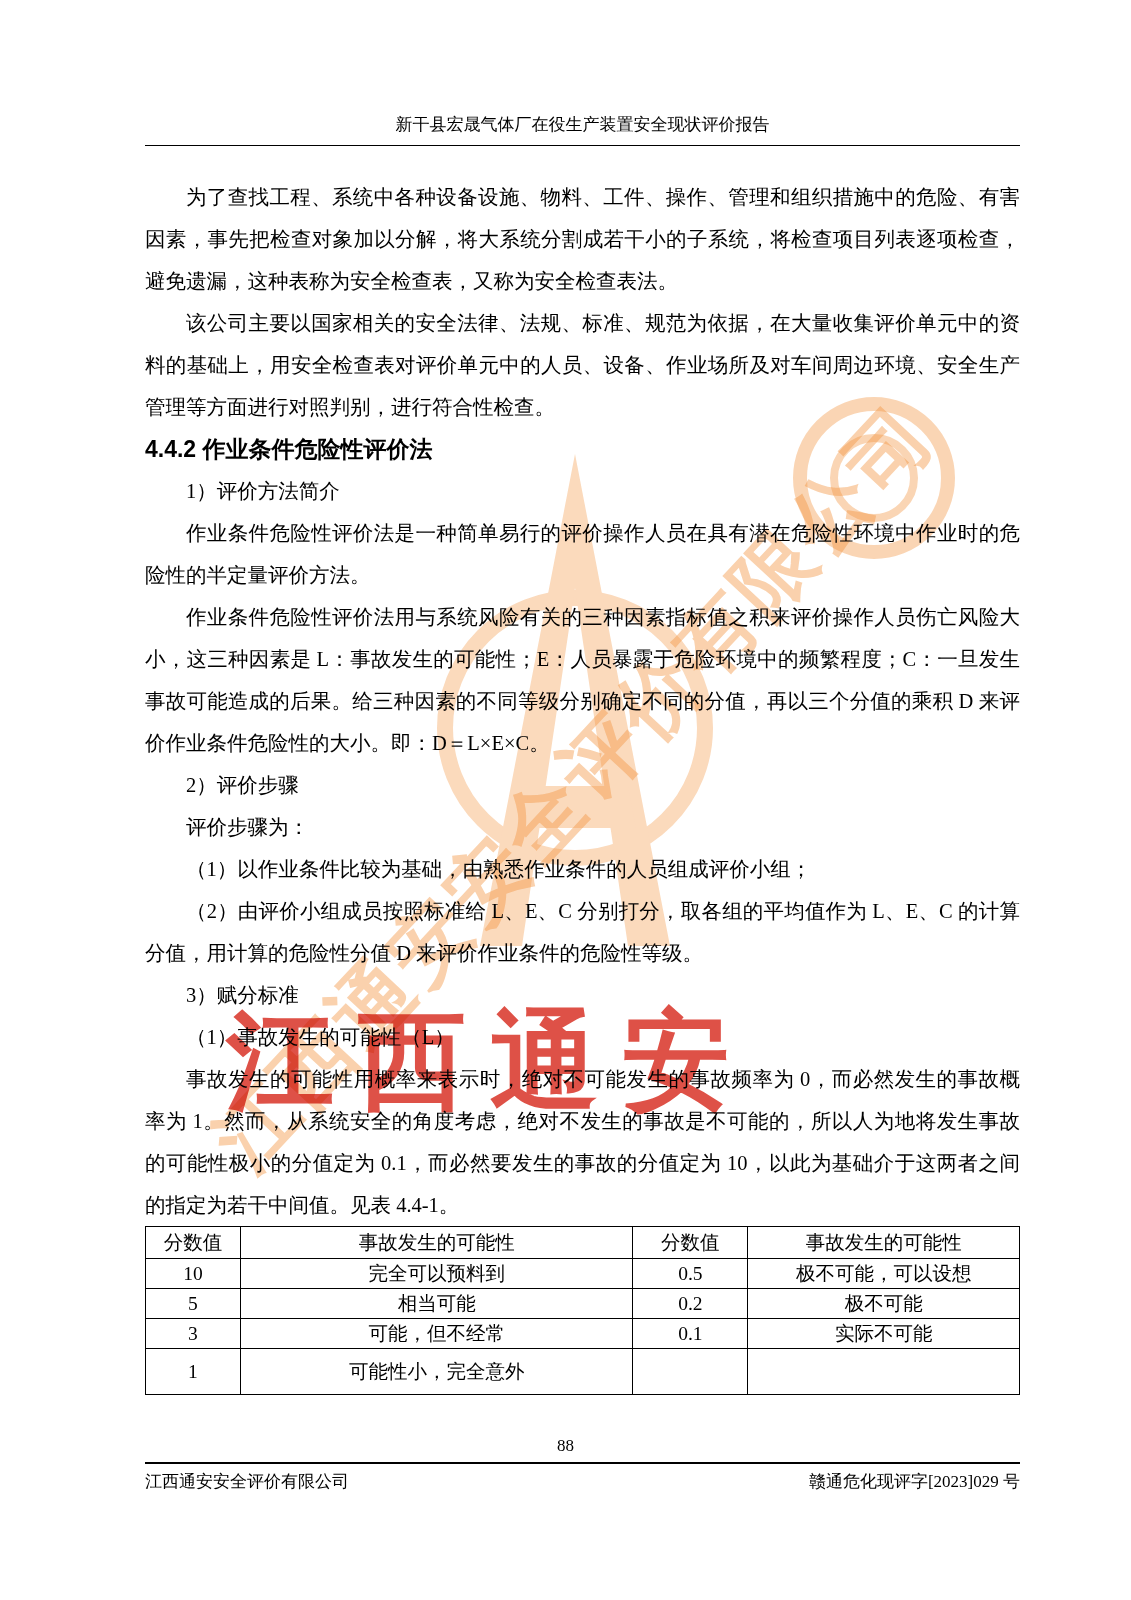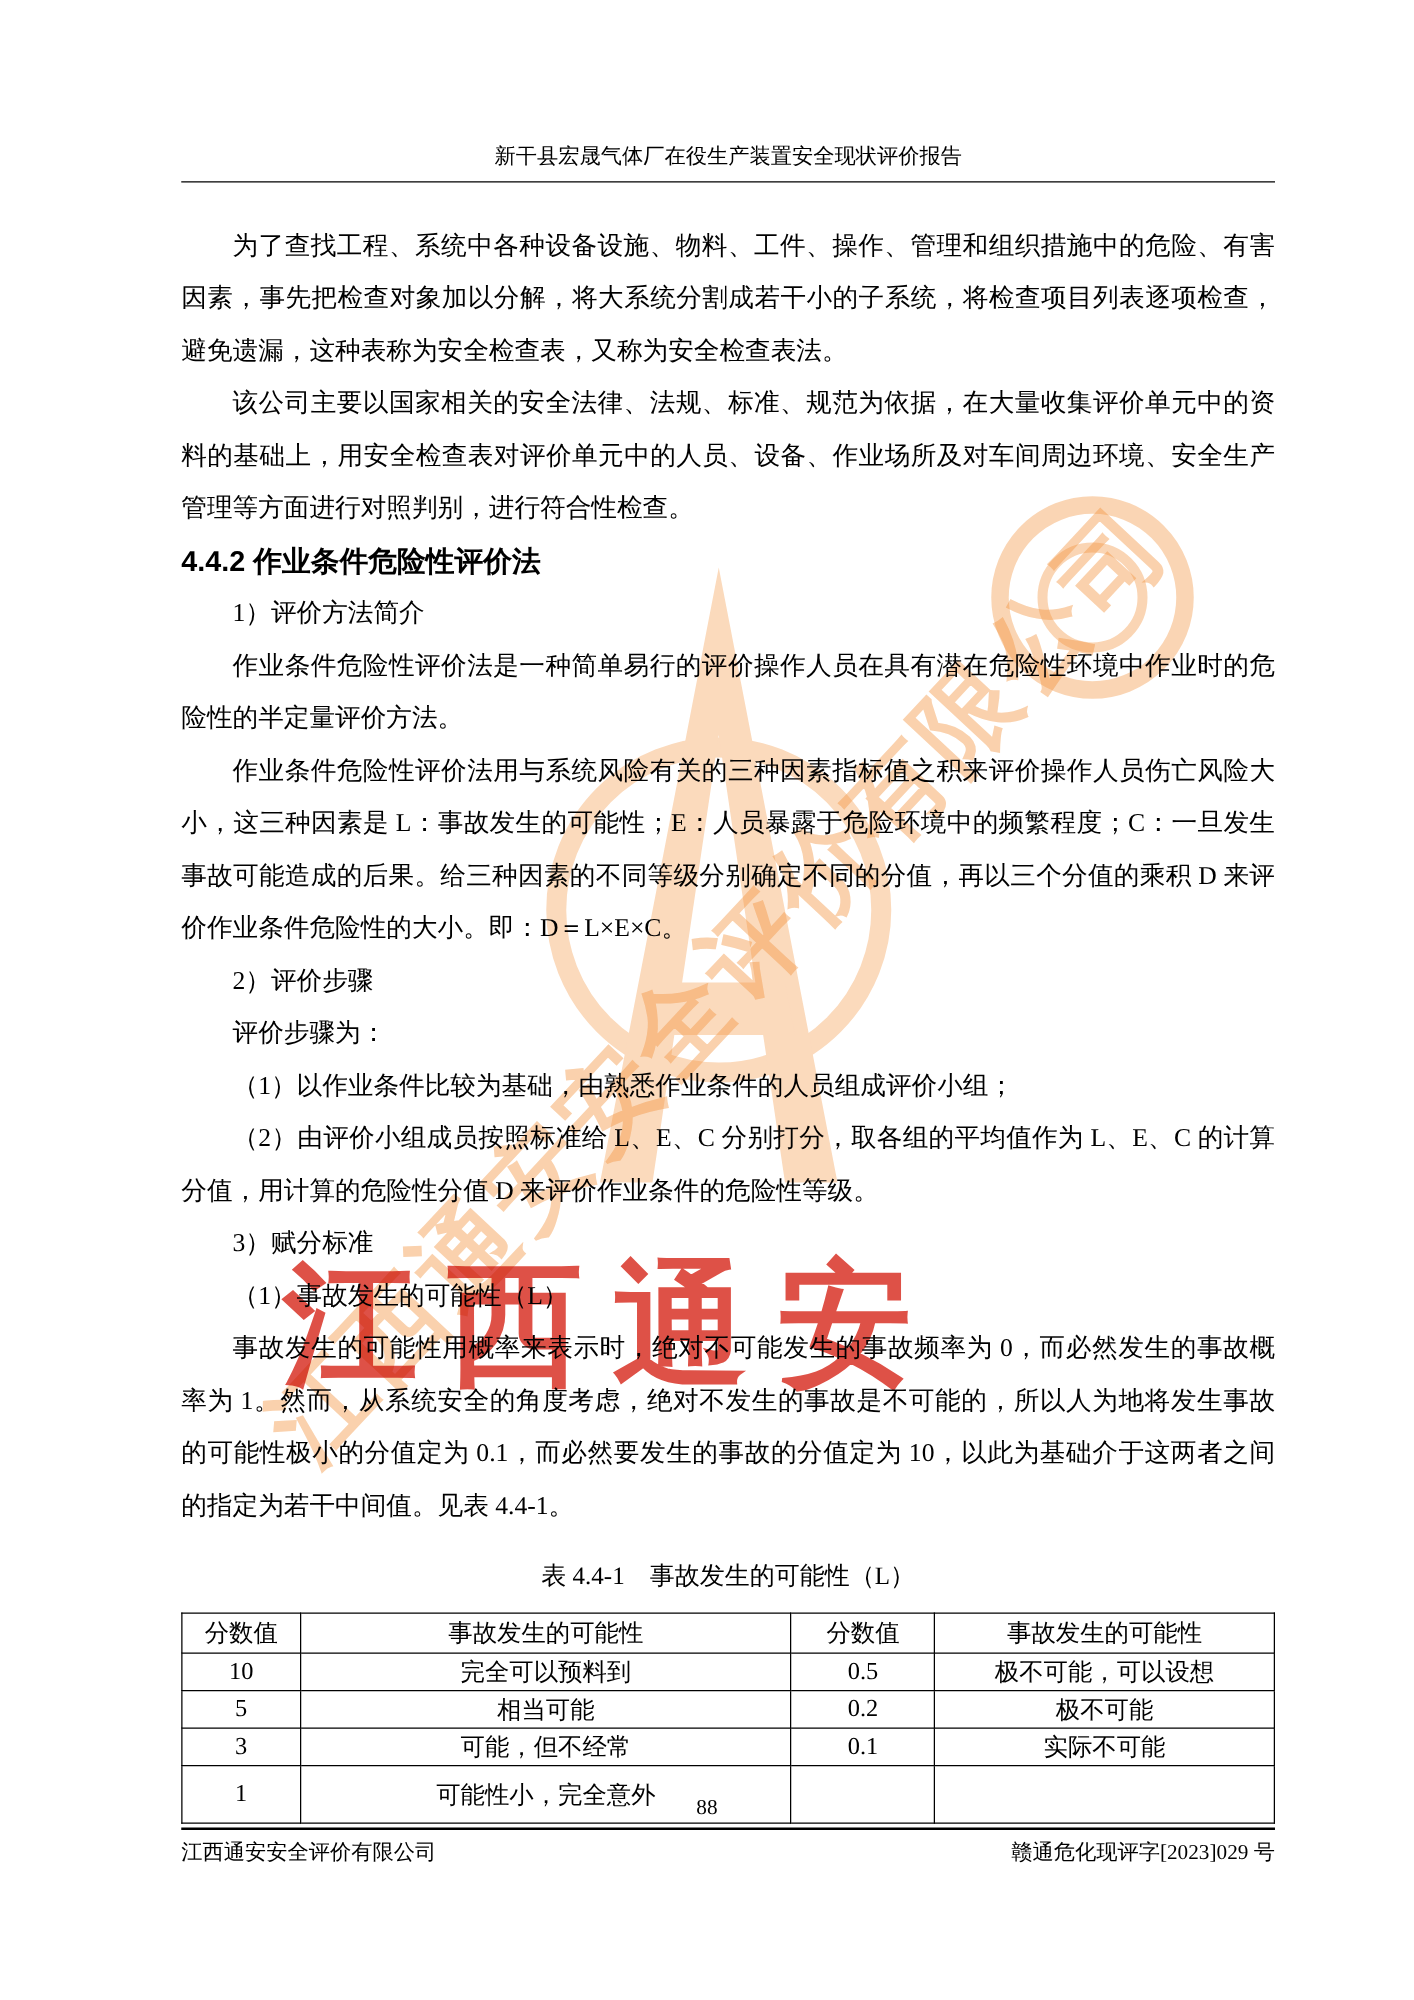--- a/index.html
+++ b/index.html
@@ -168,21 +168,20 @@
 
       <p class="para">2）评价步骤</p>
       <p class="para">评价步骤为：</p>
       <p class="para">（1）以作业条件比较为基础，由熟悉作业条件的人员组成评价小组；</p>
       <p class="para">（2）由评价小组成员按照标准给 L、E、C 分别打分，取各组的平均值作为 L、E、C 的计算分值，用计算的危险性分值 D 来评价作业条件的危险性等级。</p>
 
       <p class="para">3）赋分标准</p>
       <p class="para">（1）事故发生的可能性（L）</p>
       <p class="para">事故发生的可能性用概率来表示时，绝对不可能发生的事故频率为 0，而必然发生的事故概率为 1。然而，从系统安全的角度考虑，绝对不发生的事故是不可能的，所以人为地将发生事故的可能性极小的分值定为 0.1，而必然要发生的事故的分值定为 10，以此为基础介于这两者之间的指定为若干中间值。见表 4.4-1。</p>
 
-      <p class="para caption">表 4.4-1　事故发生的可能性（L）</p>
 
       <table class="l-table">
         <colgroup>
             <col class="c1">
             <col class="c2">
             <col class="c3">
             <col class="c4">
           </colgroup>
         <tbody>
           <tr class="hdr">

